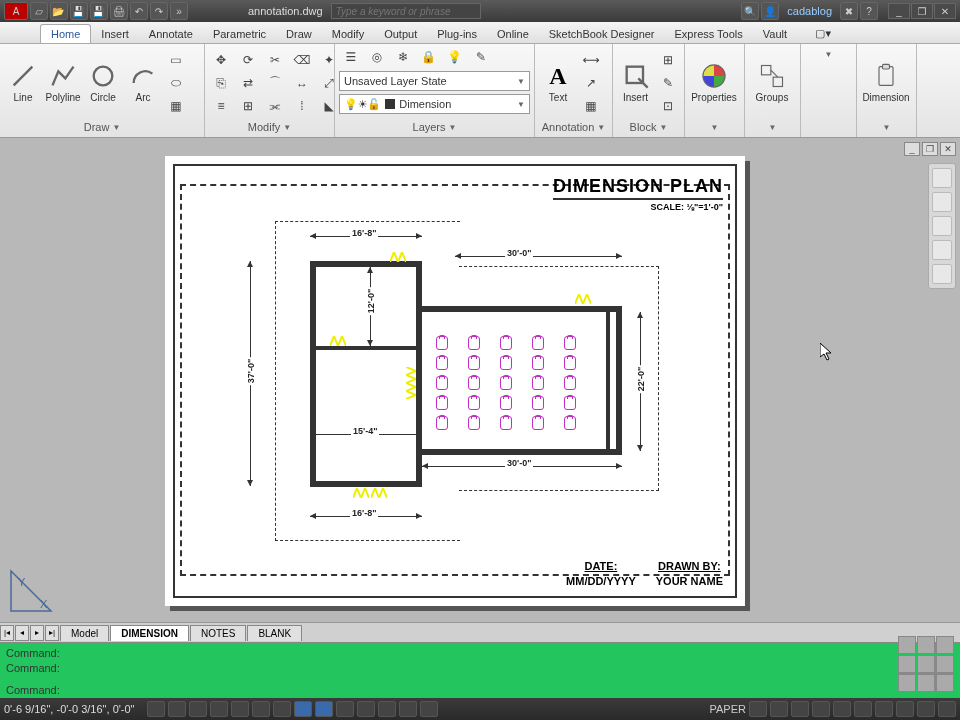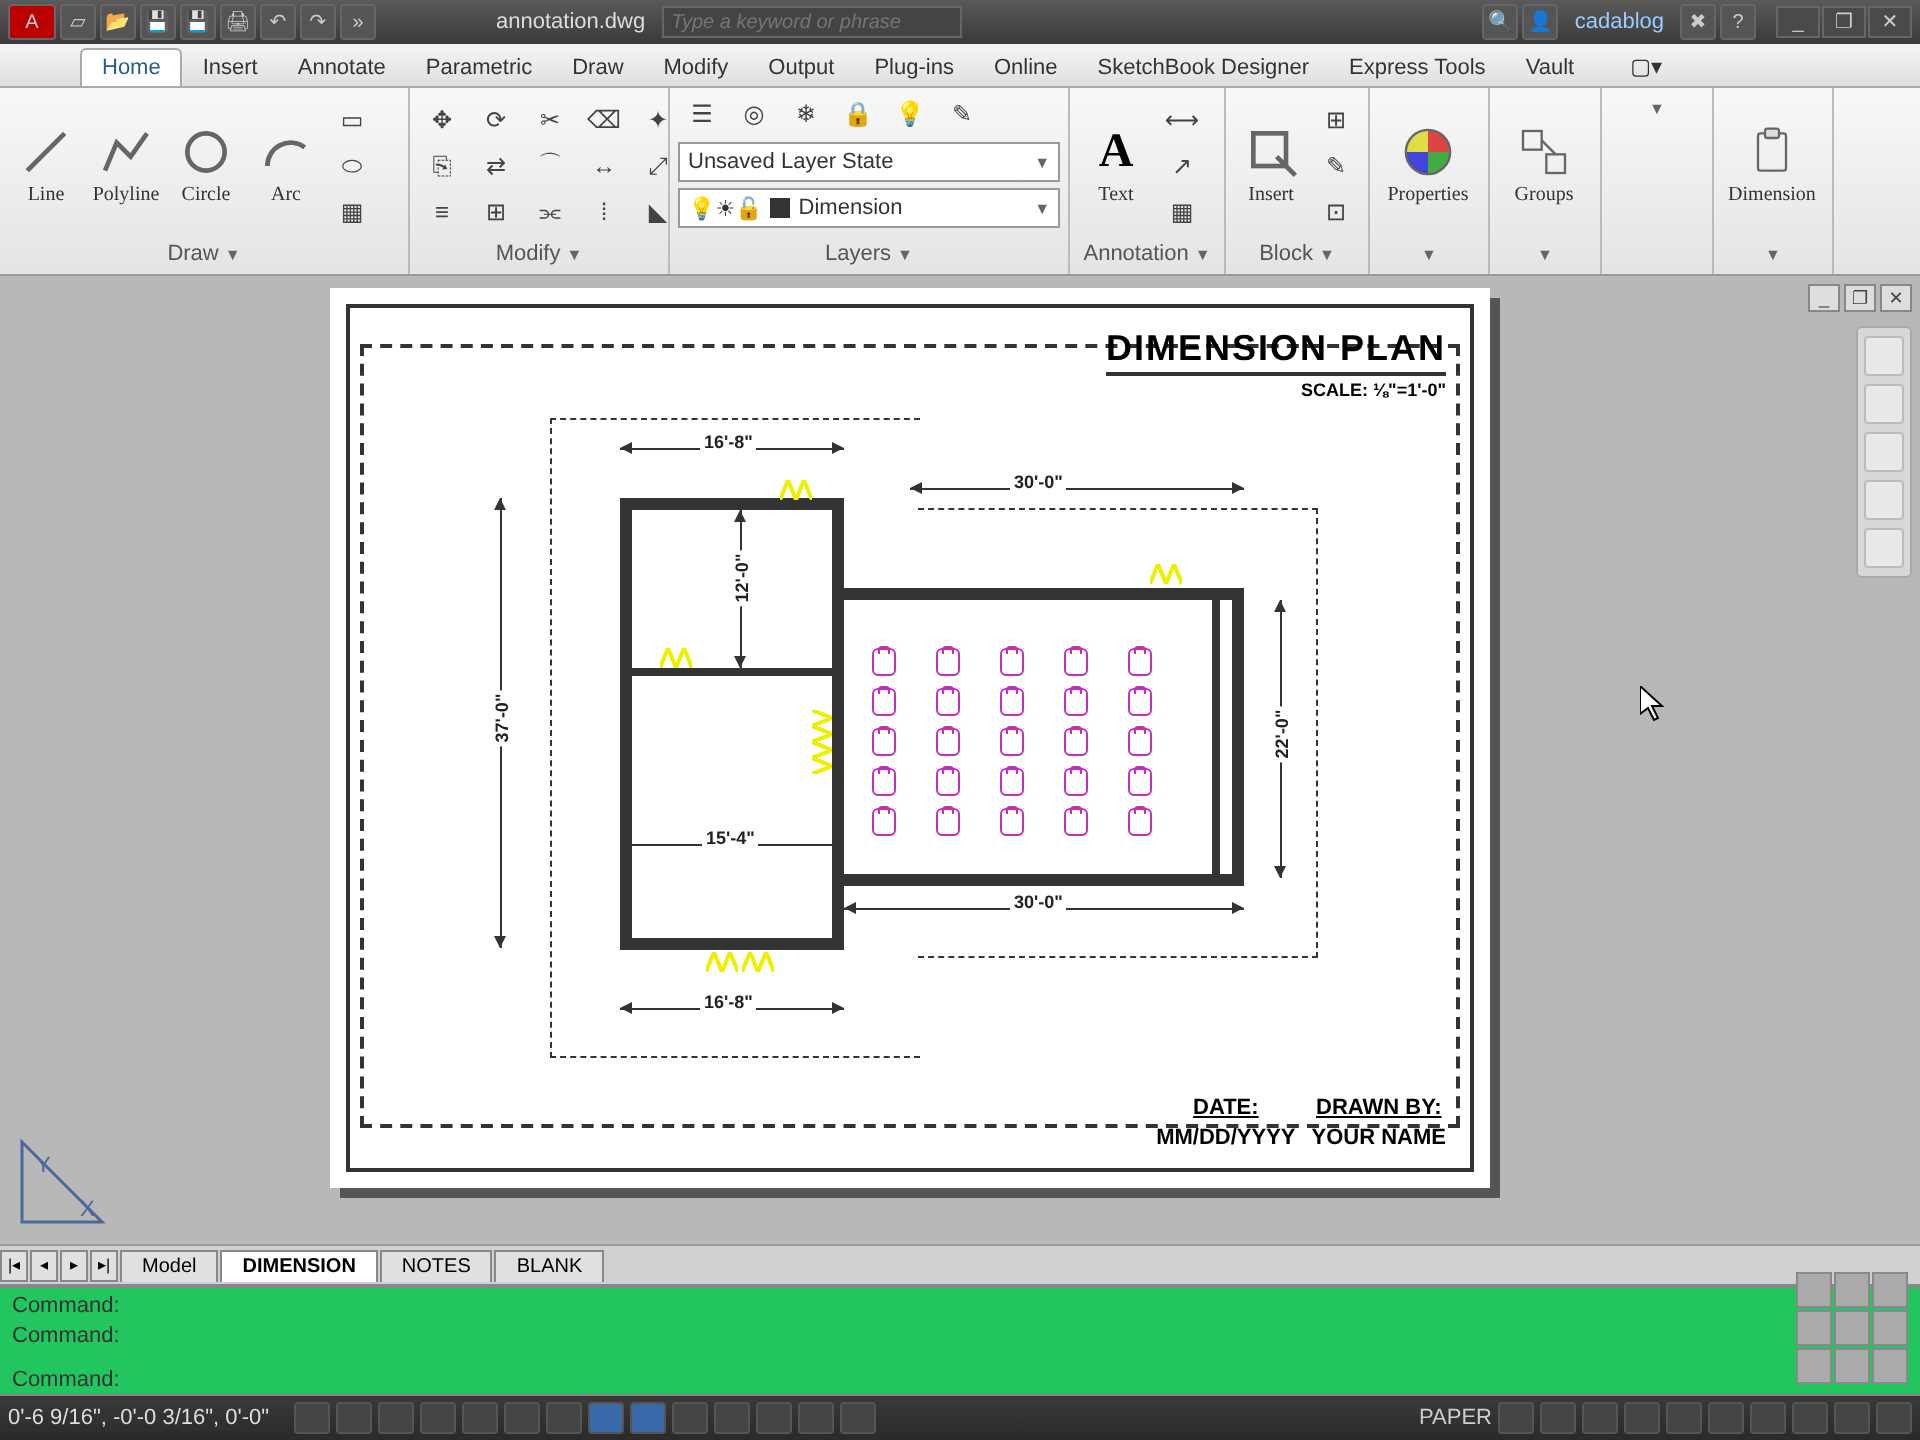--- a/index.html
+++ b/index.html
@@ -18,34 +18,34 @@
 .menubar{height:22px;background:linear-gradient(#f5f5f5,#e0e0e0);display:flex;align-items:flex-end;padding:0 40px;gap:0;border-bottom:1px solid #aaa;}
 .menubar .tab{padding:3px 10px;color:#333;cursor:pointer;}
 .menubar .tab.active{background:#fff;border:1px solid #aaa;border-bottom:none;border-radius:3px 3px 0 0;color:#2a5a9a;}
 .ribbon{height:94px;background:linear-gradient(#f8f8f8,#e4e4e4);border-bottom:1px solid #999;display:flex;}
 .panel{border-right:1px solid #bbb;display:flex;flex-direction:column;padding:2px 4px;}
 .panel-body{flex:1;display:flex;align-items:center;gap:2px;}
 .panel-label{height:16px;text-align:center;color:#555;font-size:10px;display:flex;align-items:center;justify-content:center;gap:3px;}
 .panel-label .dd{font-size:8px;color:#666;}
 .bigbtn{display:flex;flex-direction:column;align-items:center;justify-content:center;width:38px;height:62px;border-radius:3px;}
 .bigbtn .ic{width:28px;height:28px;display:flex;align-items:center;justify-content:center;}
-.bigbtn .lbl{font-size:10px;color:#333;margin-top:2px;font-family:Liberation Serif, serif;}
+.bigbtn .lbl{font-size:10px;color:#333;margin-top:2px;}
 .smallgrid{display:grid;grid-template-columns:repeat(1,24px);grid-auto-rows:22px;gap:1px;}
 .smallgrid.g5{grid-template-columns:repeat(5,26px);}
 .sbtn{width:24px;height:22px;border:1px solid transparent;border-radius:2px;display:flex;align-items:center;justify-content:center;color:#444;font-size:12px;}
 .combo{height:20px;border:1px solid #999;background:#fff;display:flex;align-items:center;padding:0 4px;font-size:10px;color:#333;}
 .combo .arr{margin-left:auto;font-size:8px;color:#666;}
 .canvas-area{position:absolute;top:138px;left:0;right:0;bottom:98px;background:#b8b8b8;}
-.paper{position:absolute;left:165px;top:6px;width:580px;height:450px;background:#fff;box-shadow:5px 5px 0 #555;}
+.paper{position:absolute;left:165px;top:18px;width:580px;height:450px;background:#fff;box-shadow:5px 5px 0 #555;}
 .sheet-border{position:absolute;left:15px;top:28px;right:15px;bottom:30px;border:2px dashed #333;}
 .inner-border{position:absolute;left:8px;top:8px;right:8px;bottom:8px;border:2px solid #333;}
 .drawing-title{position:absolute;right:12px;top:10px;text-align:right;}
 .drawing-title .t1{font-weight:bold;font-size:18px;letter-spacing:1px;border-bottom:2px solid #333;padding-bottom:1px;}
 .drawing-title .t2{font-size:9px;font-weight:bold;margin-top:2px;}
-.titleblock{position:absolute;right:12px;bottom:8px;display:flex;gap:8px;font-size:9px;font-weight:bold;text-align:center;}
+.titleblock{position:absolute;right:12px;bottom:8px;display:flex;gap:20px;font-size:9px;font-weight:bold;text-align:center;}
 .titleblock div{line-height:1.3;}
 .titleblock u{text-decoration:underline;}
 .dim-text{position:absolute;font-size:9px;font-weight:bold;color:#222;background:#fff;padding:0 2px;}
 .dim-line{position:absolute;background:#333;}
 .dim-arrow-l{position:absolute;width:0;height:0;border-top:3px solid transparent;border-bottom:3px solid transparent;border-right:6px solid #333;}
 .dim-arrow-r{position:absolute;width:0;height:0;border-top:3px solid transparent;border-bottom:3px solid transparent;border-left:6px solid #333;}
 .dim-arrow-u{position:absolute;width:0;height:0;border-left:3px solid transparent;border-right:3px solid transparent;border-bottom:6px solid #333;}
 .dim-arrow-d{position:absolute;width:0;height:0;border-left:3px solid transparent;border-right:3px solid transparent;border-top:6px solid #333;}
 .wall{position:absolute;background:#333;}
 .dash-line{position:absolute;border:1px dashed #333;}

